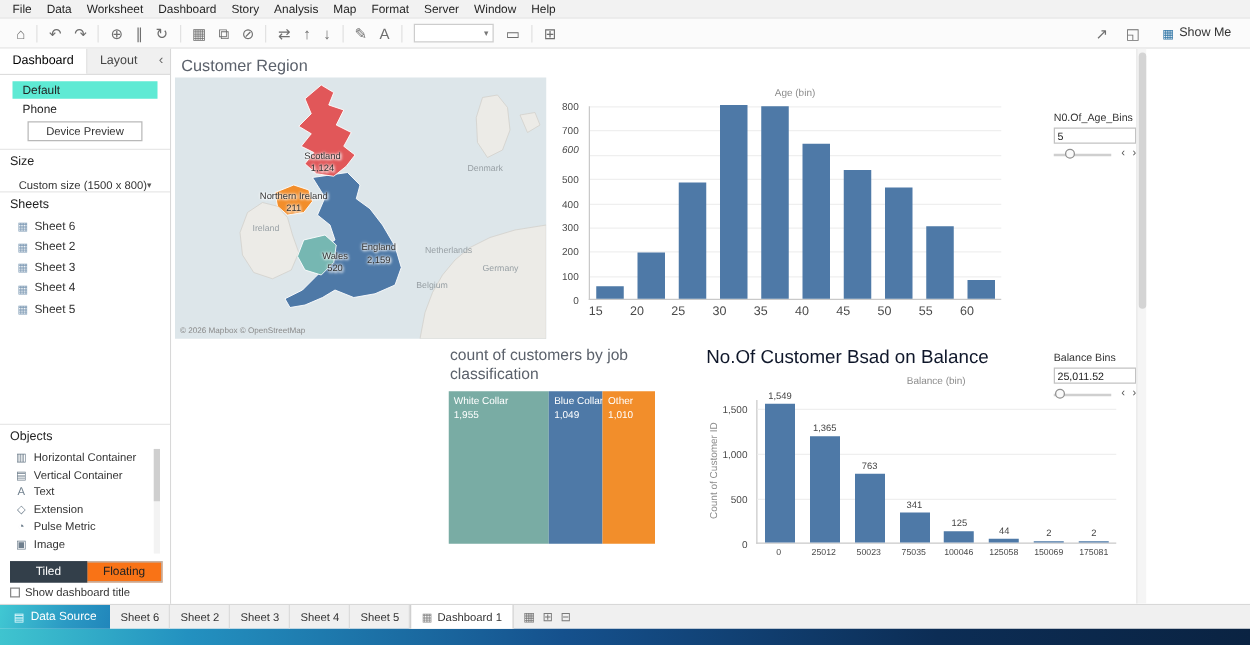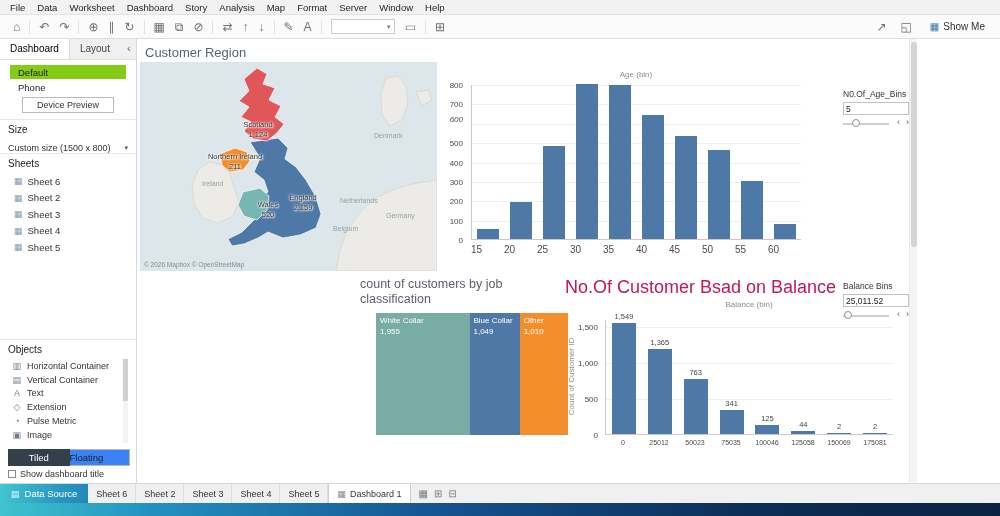--- a/index.html
+++ b/index.html
@@ -26,41 +26,41 @@
   #main{display:flex;height:444px}
   #sidebar{width:137px;flex:none;background:#fff;border-right:1px solid #d8d8d8;position:relative}
   #canvas{flex:1;background:#fff;position:relative;overflow:hidden}
 
   
   .side-tabs{height:21px;background:#f0f0f0;border-bottom:1px solid #ddd;display:flex;align-items:stretch;font-size:10px}
   .side-tab{padding:4px 10px 0;color:#444}
   .side-tab.active{background:#fff;border-right:1px solid #ddd;color:#000}
   .collapse{margin-left:auto;padding:3px 7px 0;color:#666;font-size:11px}
   .device-row{position:absolute;left:10px;right:10px;height:14px;font-size:9.5px;display:flex;align-items:center;padding-left:8px;color:#222}
-  #device-default{top:26px;background:#84cc16}
+  #device-default{top:26px;background:#5eead4}
   #device-phone{top:41px}
   #device-preview{position:absolute;top:58px;left:22px;width:92px;height:16px;background:#fff;border:1px solid #b9b9b9;font-size:9px;color:#333;font-family:inherit}
   .section{position:absolute;left:0;right:0;border-top:1px solid #e8e8e8;padding:4px 8px}
   #size-section{top:80px}
   #sheets-section{top:114px}
   #objects-section{top:300px}
   .section-label{font-size:10px;color:#222}
-  .size-select{margin-top:5px;height:15px;display:flex;justify-content:space-between;align-items:center;font-size:9px;color:#333}
+  .size-select{margin-top:5px;height:15px;display:flex;justify-content:center;align-items:center;font-size:9px;color:#333}
   .caret{font-size:7px;color:#555}
   #sheets-list{margin-top:4px}
   .sheet-item{height:16.5px;display:flex;align-items:center;gap:5px;font-size:9.5px;color:#333;padding-left:6px}
   .sheet-glyph{color:#7f9bb5;font-size:9px}
   #objects-list{position:relative;margin-top:4px;height:84px;overflow:hidden}
   .object-item{height:13.8px;display:flex;align-items:center;gap:5px;font-size:9px;color:#333;padding-left:4px}
   .obj-glyph{color:#6f7f8d;font-size:9px;width:10px;text-align:center}
   .obj-scroll{position:absolute;right:0;top:0;width:5px;height:84px;background:#f3f3f3}
   .obj-thumb{position:absolute;right:0;top:0;width:5px;height:42px;background:#cfcfcf}
   .layout-btns{position:absolute;left:8px;top:410px;width:122px;display:flex}
   .btn-tiled{flex:1;background:#333f4a;border:1px solid #333f4a;color:#fff;font-size:9.5px;text-align:center;padding:2px 0}
-  .btn-floating{flex:1;background:#3b82f6;border:1px solid #b9b9b9;border-left:none;color:#222;font-size:9.5px;padding:2px 0}
+  .btn-floating{flex:1;background:#f97316;border:1px solid #b9b9b9;border-left:none;color:#222;font-size:9.5px;text-align:center;padding:2px 0}
   .show-title-row{position:absolute;left:8px;top:430px;display:flex;align-items:center;gap:4px;font-size:9px;color:#333}
   .checkbox{width:8px;height:8px;border:1px solid #8a8a8a;background:#fff;display:inline-block}
 
   
   .zone{position:absolute}
   .viz-title{font-size:13px;color:#5b616b}
   .axis-top{position:absolute;text-align:center;font-size:8px;color:#8c8c8c}
   .ytick{position:absolute;right:3px;font-size:8px;color:#4a4a4a}
   .gridline{position:absolute;left:0;right:0;height:1px;background:#efefef}
   .slot{position:relative;display:flex;align-items:flex-end;justify-content:center}
@@ -118,27 +118,27 @@
   #zone-gender{left:0;top:236px;width:230px;height:208px}
   #gender-title{position:absolute;left:55px;top:6px;width:130px;text-align:center}
   #pie{position:absolute;left:72px;top:57px;width:86px;height:86px;border-radius:50%}
   .pie-label{position:absolute;font-size:8.5px;color:#444;line-height:1.35}
   #male-label{left:36px;top:80px;width:48px;text-align:right}
   #female-label{left:160px;top:107px;width:48px}
 
   
   #zone-job{left:220px;top:236px;width:200px;height:208px}
   #zone-job .viz-title{position:absolute;left:3px;top:2px;width:158px;font-size:12.5px;line-height:1.18}
-  #treemap{position:absolute;left:19px;top:38px;width:192px;height:122px;display:flex}
+  #treemap{position:absolute;left:2px;top:38px;width:165px;height:122px;display:flex}
   .tm-block{position:relative;height:100%}
   .tm-label{position:absolute;left:4px;top:3px;font-size:8px;color:#fff;line-height:1.35;white-space:nowrap}
 
   
   #zone-balance{left:420px;top:236px;width:345px;height:208px}
-  #zone-balance .viz-title{position:absolute;left:8px;top:2px;font-size:18px;color:#be185d;white-space:nowrap}
+  #zone-balance .viz-title{position:absolute;left:8px;top:2px;font-size:15px;color:#0f172a;white-space:nowrap}
   #bal-axis-label{left:48px;top:25px;width:288px}
   #bal-ylabel{position:absolute;left:-41px;top:97px;width:110px;text-align:center;font-size:8px;color:#8c8c8c;transform:rotate(-90deg)}
   #bal-yticks{position:absolute;left:0;top:0;width:44px;height:208px}
   #bal-plot{position:absolute;left:48px;top:45px;width:288px;height:115px;border-left:1px solid #c9c9c9;border-bottom:1px solid #c9c9c9}
   #bal-grid{position:absolute;left:0;top:0;right:0;bottom:0}
   #bal-bars{position:absolute;left:0;top:0;right:0;bottom:0;display:flex;align-items:flex-end}
   #bal-bars .slot{width:36px}
   #bal-bars .bar{width:24px}
   #bal-xlabels{position:absolute;left:48px;top:164px;display:flex}
   #bal-xlabels .bxslot{width:36px;text-align:center;font-size:7px;color:#4a4a4a;white-space:nowrap}

